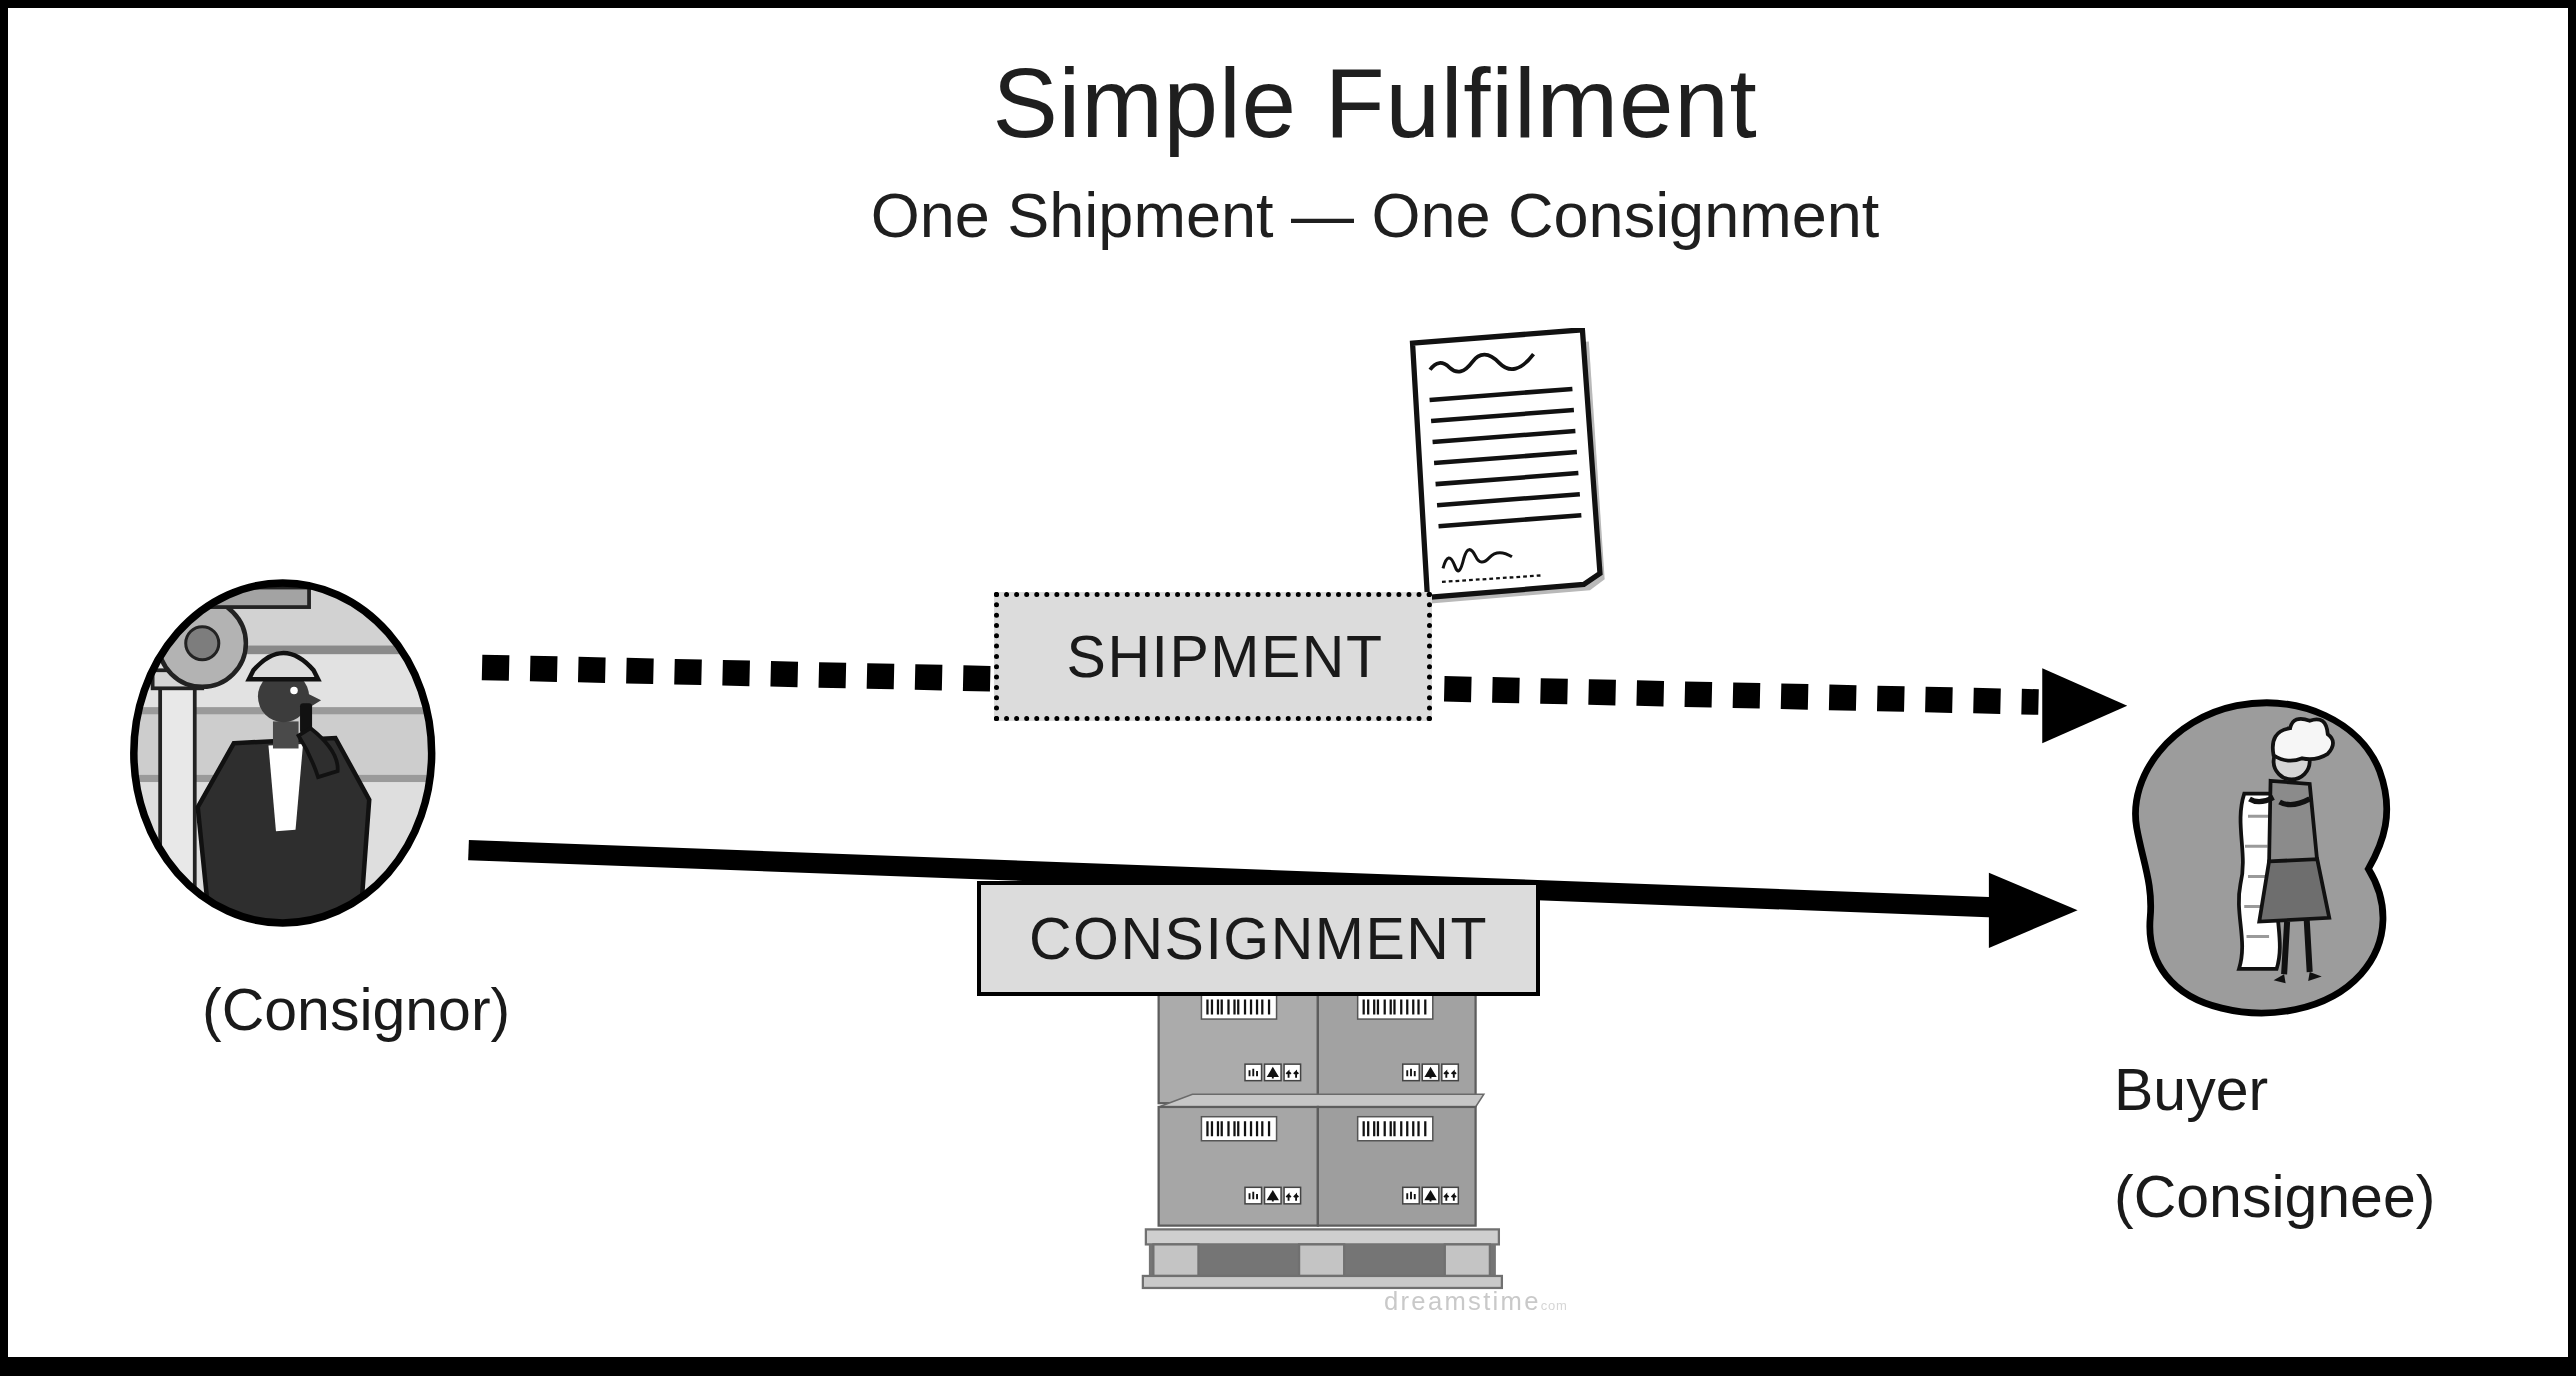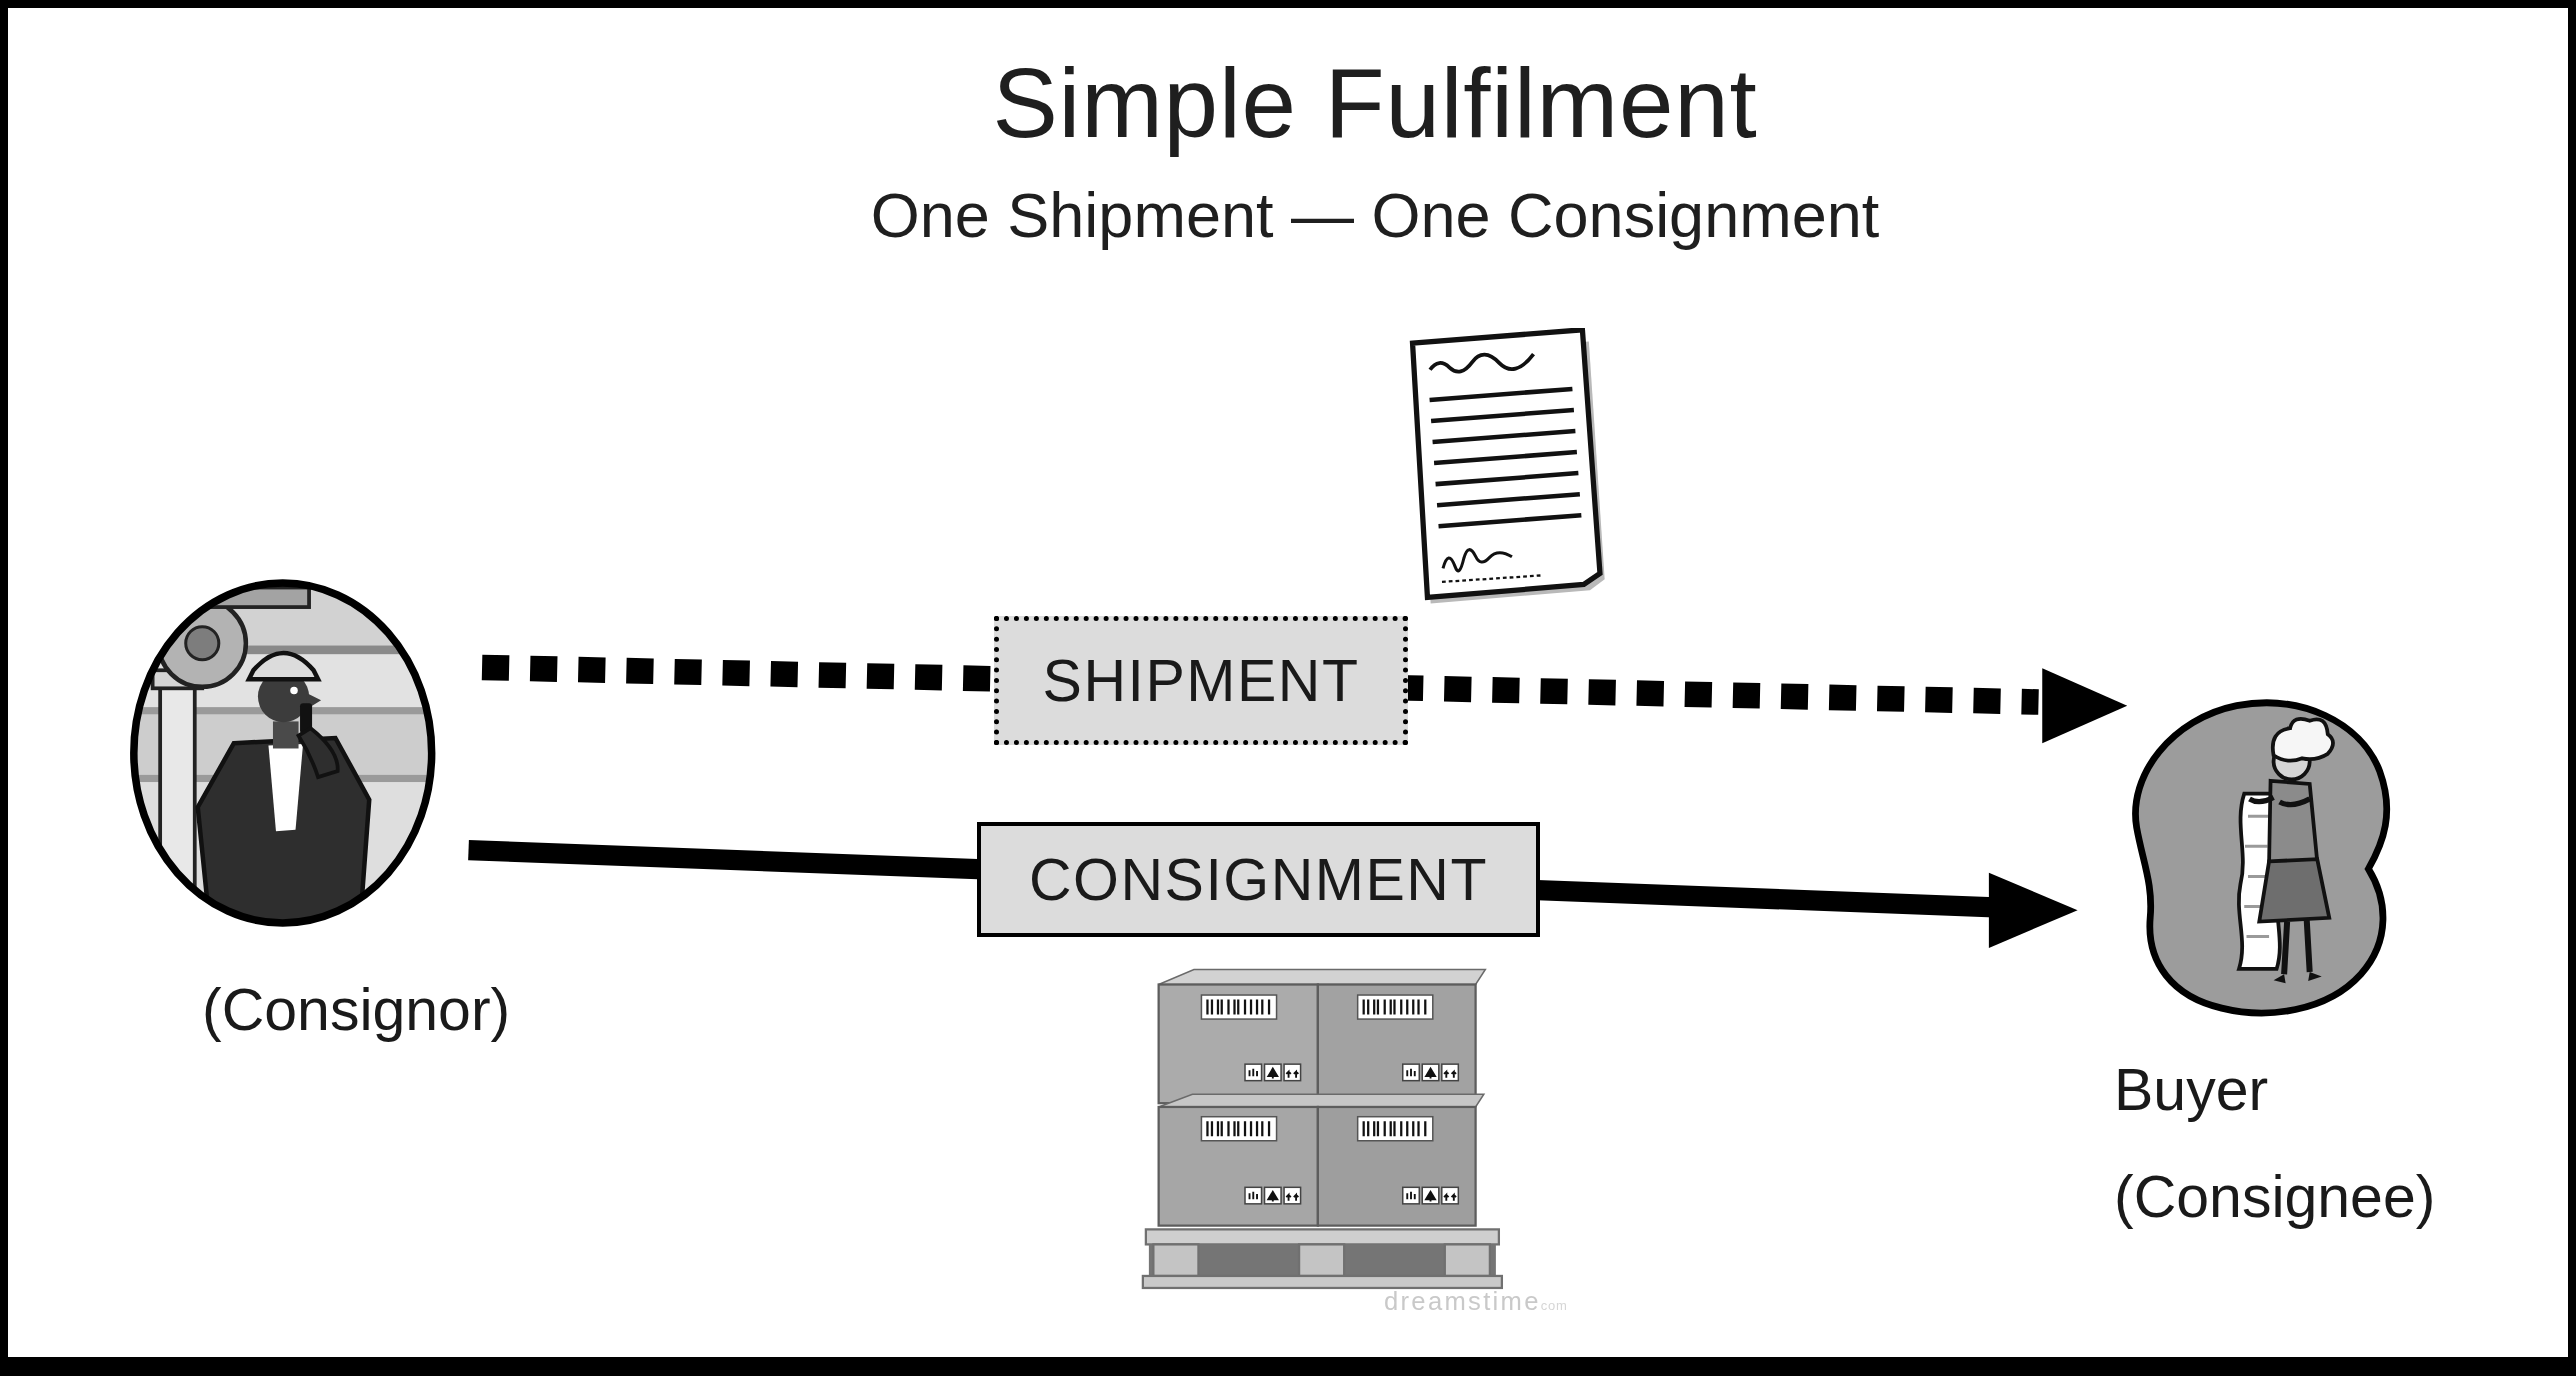--- a/index.html
+++ b/index.html
@@ -31,25 +31,26 @@
   .document-art { left:1388px; top:320px; width:220px; height:290px; }
   .pallet-art   { left:1124px; top:960px; width:380px; height:344px; }
   .arrows { position:absolute; left:0; top:0; width:2576px; height:1376px; z-index:3; }
   .flow-box {
     position:absolute; z-index:4;
     background:#dcdcdc;
     display:flex; align-items:center; justify-content:center;
     font-size:59px; letter-spacing:1.5px; color:#1a1a1a;
   }
   .shipment-box {
-    left:986px; top:608px; width:404px; height:119px;
+    left:986px; top:584px; width:404px; height:119px;
     border:5.3px dotted #000;
+    padding-left:24px;
   }
   .consignment-box {
-    left:969px; top:814px; width:555px; height:107px;
+    left:969px; top:873px; width:555px; height:107px;
     border:4.5px solid #000;
   }
   .party-label {
     position:absolute; z-index:5;
     font-size:59px; line-height:107px; color:#1a1a1a;
   }
   .supplier-label { left:194px; top:949px; }
   .buyer-label    { left:2106px; top:1029px; }
   .watermark {
     position:absolute; left:1376px; top:1279px; z-index:5;

